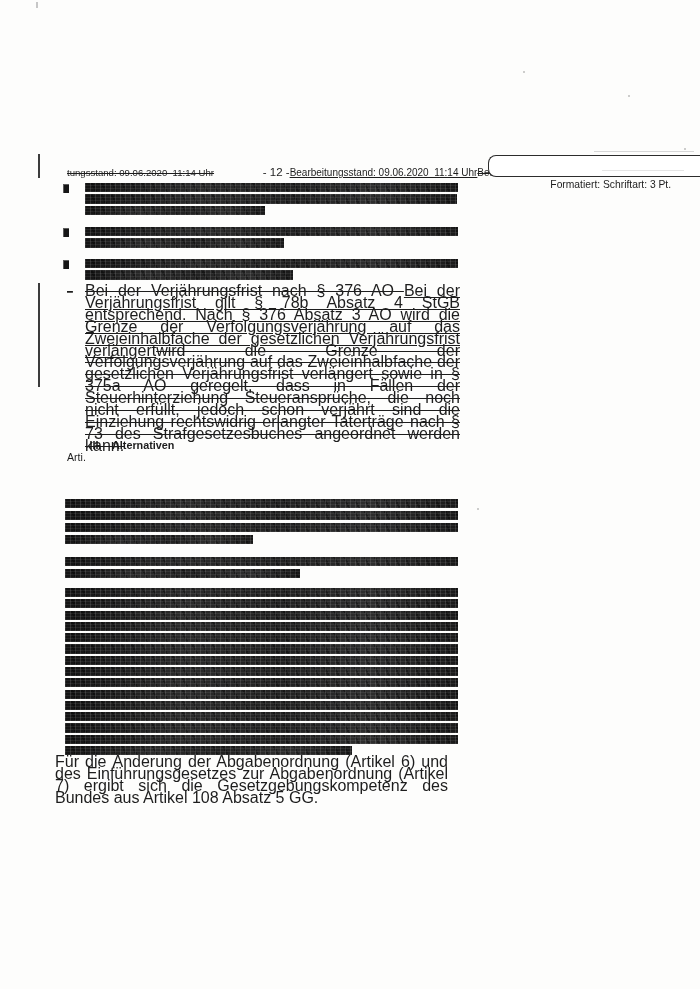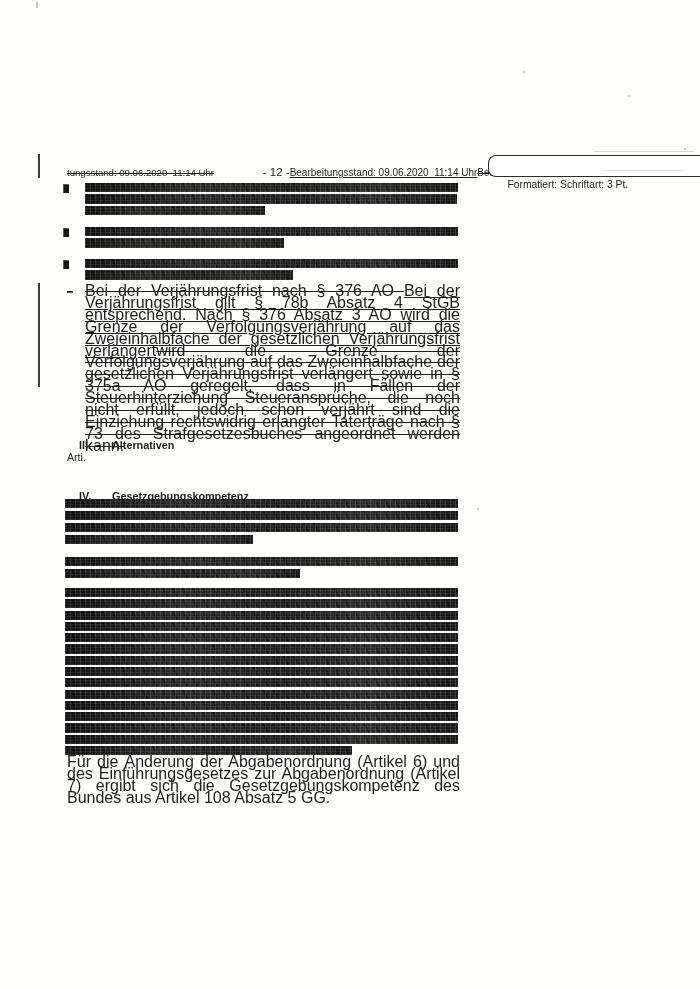--- a/index.html
+++ b/index.html
@@ -1,20 +1,20 @@
 <!DOCTYPE html>
 <html style="--ink: #1d1d1d; --redaction: #232323; --comment_border: #2c2c2c; --paper: #fdfdfc;"><head>
 <meta charset="utf-8">
 <style>
   html,body{margin:0;padding:0;background:#ffffff;}
   .page{
     position:relative;width:700px;height:989px;background:#fdfdfc;
     font-family:"Liberation Sans", sans-serif;color:#1d1d1d;overflow:hidden;
   }
-  .abs{position:absolute;}
+  .abs{position:absolute;text-align:center;}
   
   .hdr-line1{left:250px;top:154px;white-space:pre;font-size:11.5px;}
   .hdr-line1 .small{font-size:10px;}
   .hdr-line2{left:67px;top:167px;white-space:pre;font-size:9.6px;}
   .ins{text-decoration:underline;}
   .del{text-decoration:line-through;}
   
   .changebar{width:1.5px;background:#3c3c3c;}
   .tick{background:#9a9a9a;opacity:.55;}
   .dot{width:2px;height:2px;background:#bdbdbd;border-radius:50%;}
@@ -50,21 +50,21 @@
     box-shadow:inset 1px 1px 0 rgba(255,255,255,.3);margin-top:1px;
   }
   .body-group{left:65px;}
   
   .para{font-size:16px;line-height:11.9px;text-align:justify;}
   .dash-bullet{left:67px;top:285px;font-size:10.6px;}
   .tracked{left:85px;top:285px;width:375px;}
   .plain{left:67px;font-size:10.6px;line-height:11.9px;}
   .heading{left:67px;font-weight:bold;font-size:10.8px;white-space:pre;}
   .heading .num{display:inline-block;width:33px;}
-  .final-para{left:67px;top:756px;width:393px;}
+  .final-para{left:55px;top:756px;width:393px;}
 </style>
 </head>
 <body>
 
 <div class="page">
 
   <div class="abs tick" style="left:36px;top:2px;width:2px;height:6px;"></div>
   <div class="abs dot" style="left:523px;top:71px;"></div>
   <div class="abs dot" style="left:628px;top:95px;"></div>
   <div class="abs dot" style="left:684px;top:148px;"></div>
@@ -110,23 +110,20 @@
 
   <div class="abs dash-bullet del">–</div>
   <div class="abs para tracked"><span class="del">Bei der Verjährungsfrist nach § 376 AO </span><span class="ins">Bei der Verjährungsfrist gilt § 78b Absatz 4 StGB entsprechend. Nach § 376 Absatz 3 AO wird die Grenze der Verfolgungsverjäh­rung auf das Zweieinhalbfache der gesetzlichen Verjährungsfrist verlängert</span><span class="del">wird die Grenze der Verfolgungsverjährung auf das Zweieinhalbfache der gesetzlichen Verjäh­rungsfrist verlängert sowie in § 375a AO geregelt, dass in Fällen der Steuerhinterzie­hung Steueransprüche, die noch nicht erfüllt, jedoch schon verjährt sind die Einziehung rechtswidrig erlangter Taterträge nach § 73 des Strafgesetzesbuches angeordnet wer­den kann.</span></div>
 
 
   <div class="abs heading" style="top:427px;">
     <span class="num">III.</span><span>Alternativen</span>
   </div>
   <div class="abs plain" style="top:452px;">Arti.</div>
 
-  <div class="abs heading" style="top:478px;">
-    <span class="num">IV.</span><span>Gesetzgebungskompetenz</span>
-  </div>
 
   <div class="abs body-group bars-col gap28" style="top:499px;">
       <div class="bar" style="width: 393px;"></div>
       <div class="bar" style="width: 393px;"></div>
       <div class="bar" style="width: 393px;"></div>
       <div class="bar" style="width: 188px;"></div>
     </div>
   <div class="abs body-group bars-col gap28" style="top:557px;">
       <div class="bar" style="width: 393px;"></div>
       <div class="bar" style="width: 235px;"></div>

